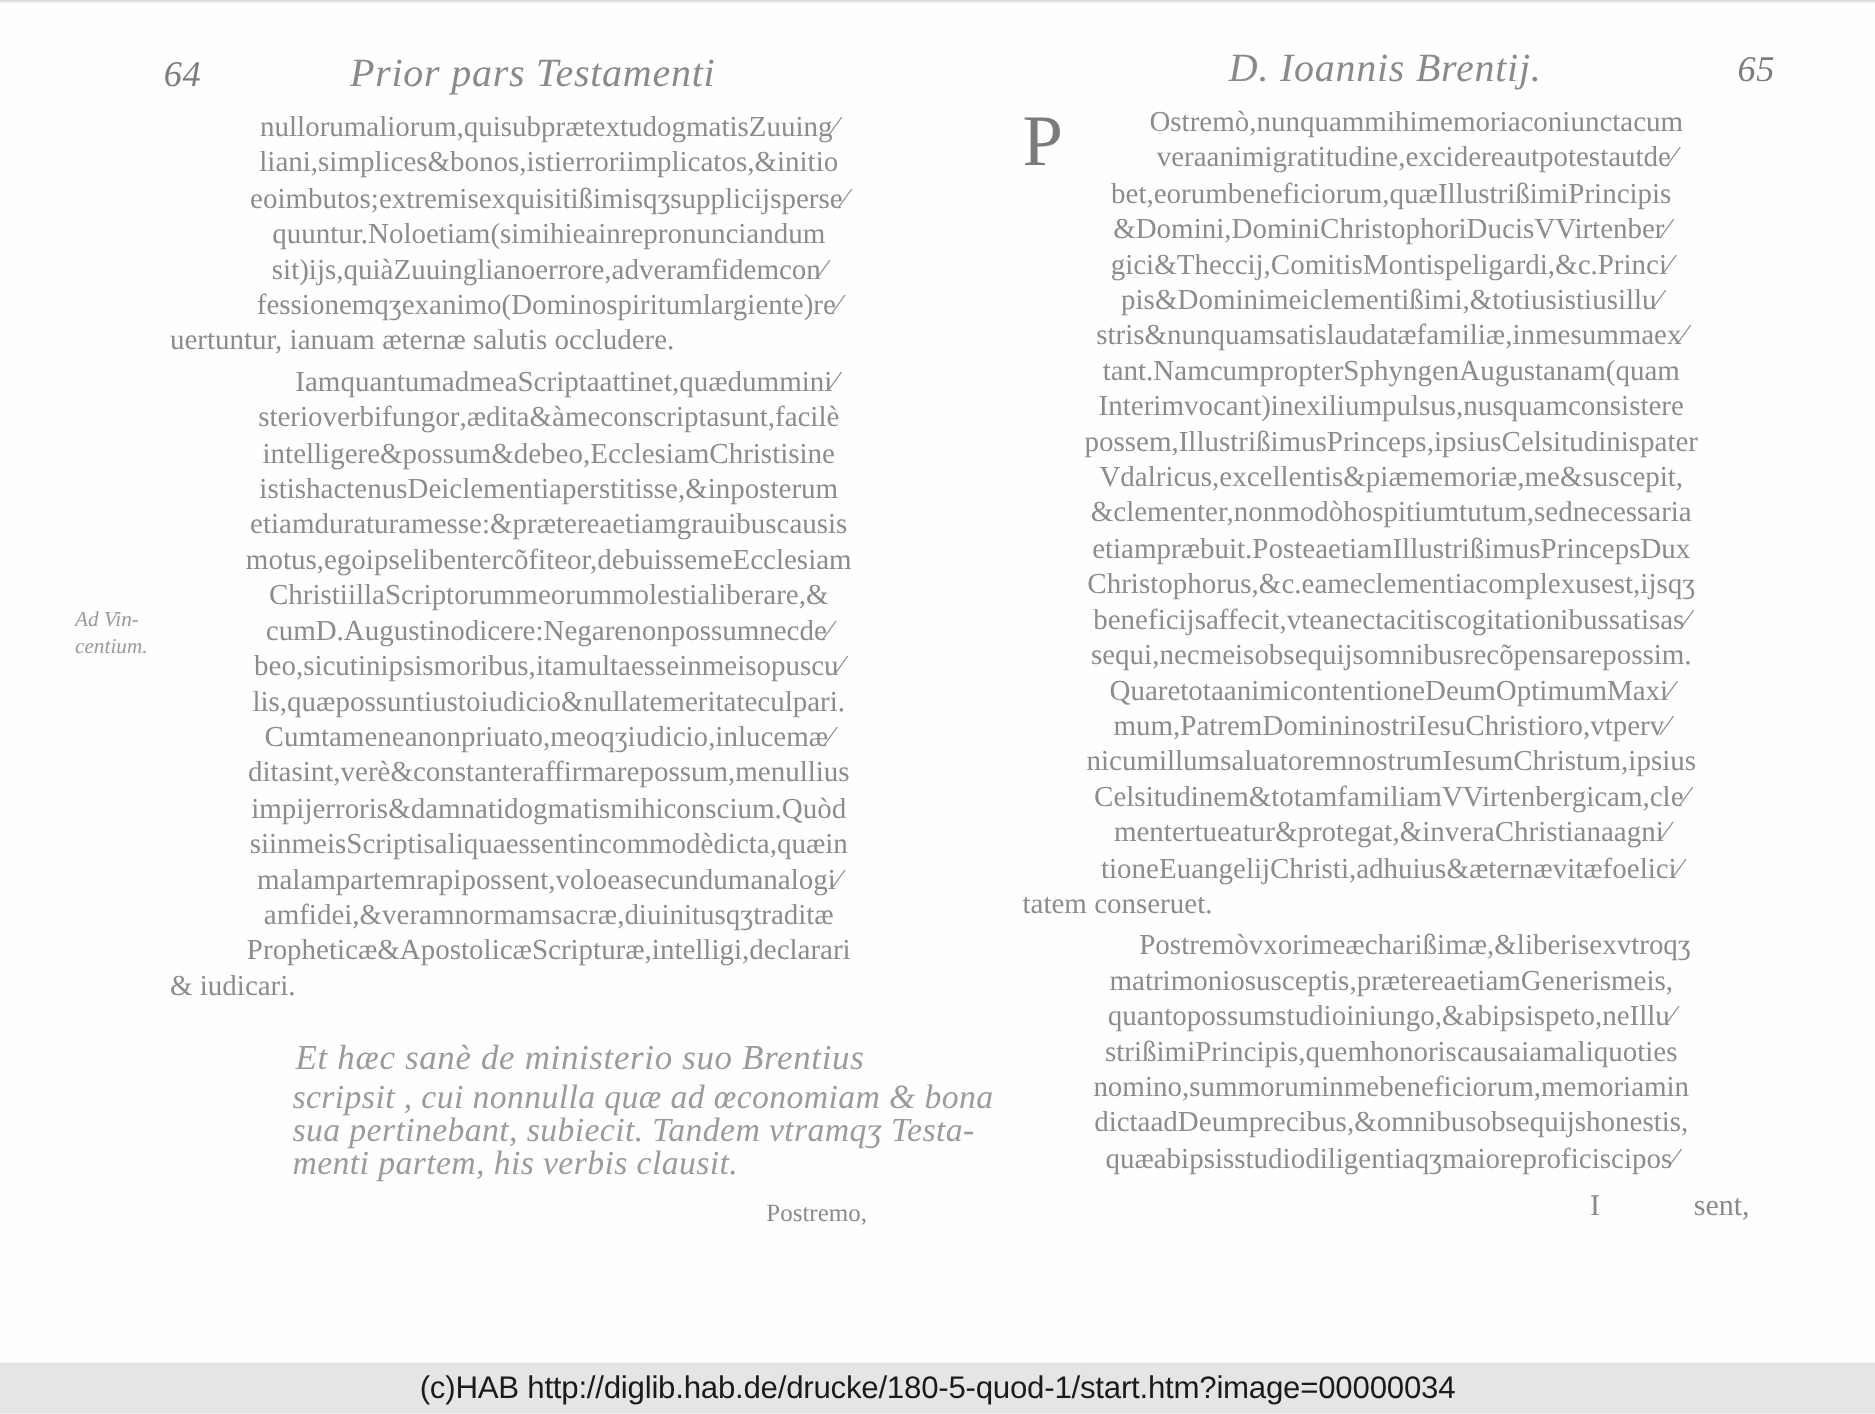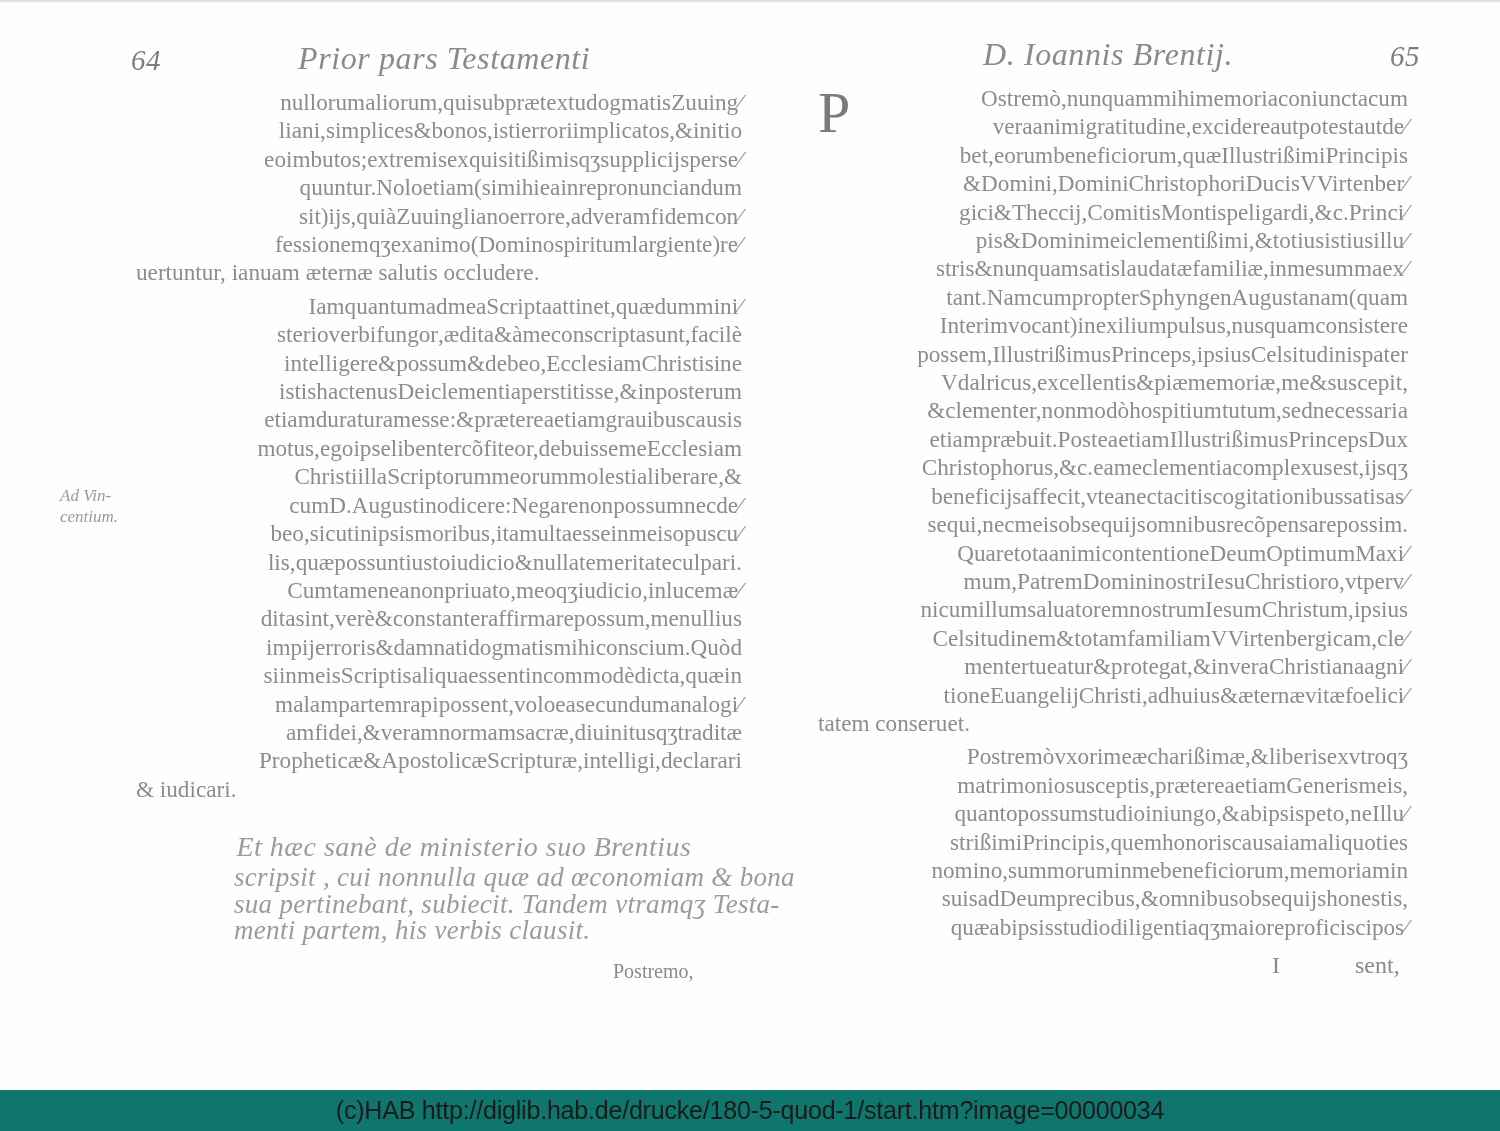--- a/index.html
+++ b/index.html
@@ -48,21 +48,21 @@
 
   .runhead {
     position: absolute;
     font-family: "Liberation Serif", "DejaVu Serif", serif;
     font-style: italic;
     font-size: 32px;
     color: #8a8a8a;
     letter-spacing: .6px;
     white-space: nowrap;
   }
-  #runhead-left  { left: 298px; top: 40px; text-align: center; }
+  #runhead-left  { left: 280px; top: 40px; text-align: center; }
   #runhead-right { left: 983px; top: 36px; }
 
   
   .col {
     position: absolute;
     font-size: 23.2px;
     line-height: 28.4px;
     color: #8c8c8c;
     text-align: justify;
     font-family: "Liberation Serif", "DejaVu Serif", serif;
@@ -76,21 +76,21 @@
   }
 
   .line {
     display: block;
     white-space: nowrap;
   }
 
   
   .j {
     display: flex;
-    justify-content: flex-end;
+    justify-content: center;
     white-space: nowrap;
   }
   .j.last { justify-content: flex-start; }
   .j > span { display: inline-block; }
 
   .para-gap { height: 5px; }
 
   
   #dropcap {
     position: absolute;
@@ -169,21 +169,21 @@
     font-family: "Liberation Serif", "DejaVu Serif", serif;
   }
 
   
   #footer-bar {
     position: absolute;
     left: 0;
     top: 1090px;
     width: 1500px;
     height: 41px;
-    background: #0f766e;
+    background: #e5e5e5;
     display: flex;
     align-items: center;
     justify-content: center;
     text-align: right;
   }
   #footer-text {
     font-family: "Liberation Sans", "DejaVu Sans", sans-serif;
     font-size: 25px;
     color: #1a1a1a;
     letter-spacing: -.2px;
@@ -761,21 +761,21 @@
       <span class="line j">
           <span>nomino,</span>
           <span>summorum</span>
           <span>in</span>
           <span>me</span>
           <span>beneficiorum,</span>
           <span>memoriam</span>
           <span>in</span>
         </span>
       <span class="line j">
-          <span>suis</span>
+          <span>dicta</span>
           <span>ad</span>
           <span>Deum</span>
           <span>precibus,</span>
           <span>&amp;</span>
           <span>omnibus</span>
           <span>obsequijs</span>
           <span>honestis,</span>
         </span>
       <span class="line j">
           <span>quæ</span>

